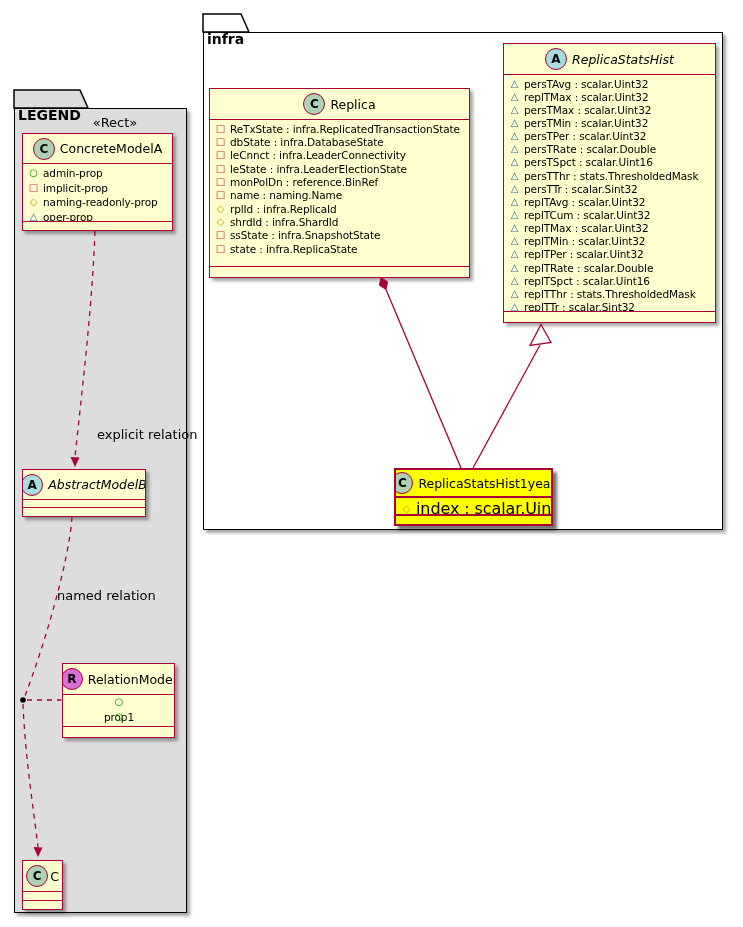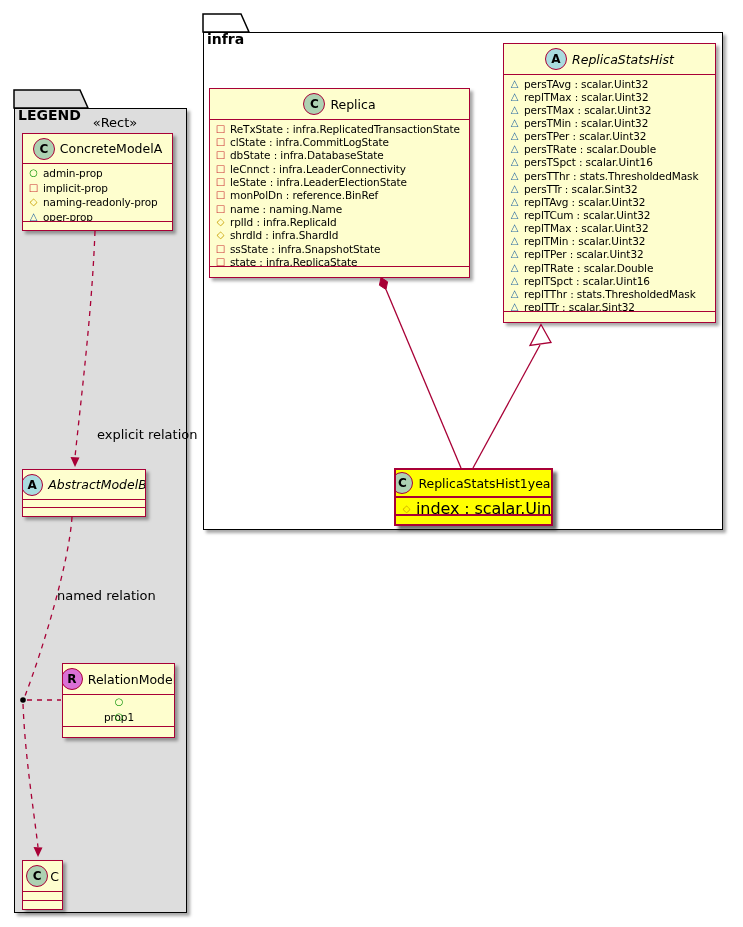--- a/index.html
+++ b/index.html
@@ -165,24 +165,20 @@
       <span class="spot">C</span>
       <span class="tname">Replica</span>
     </div>
     <div class="fields">
       <div class="row">
           <span class="ic sq"></span>
           <span>ReTxState : infra.ReplicatedTransactionState</span>
         </div>
       <div class="row">
           <span class="ic sq"></span>
-          <span>clState : infra.CommitLogState</span>
-        </div>
-      <div class="row">
-          <span class="ic sq"></span>
           <span>dbState : infra.DatabaseState</span>
         </div>
       <div class="row">
           <span class="ic sq"></span>
           <span>leCnnct : infra.LeaderConnectivity</span>
         </div>
       <div class="row">
           <span class="ic sq"></span>
           <span>leState : infra.LeaderElectionState</span>
         </div>

